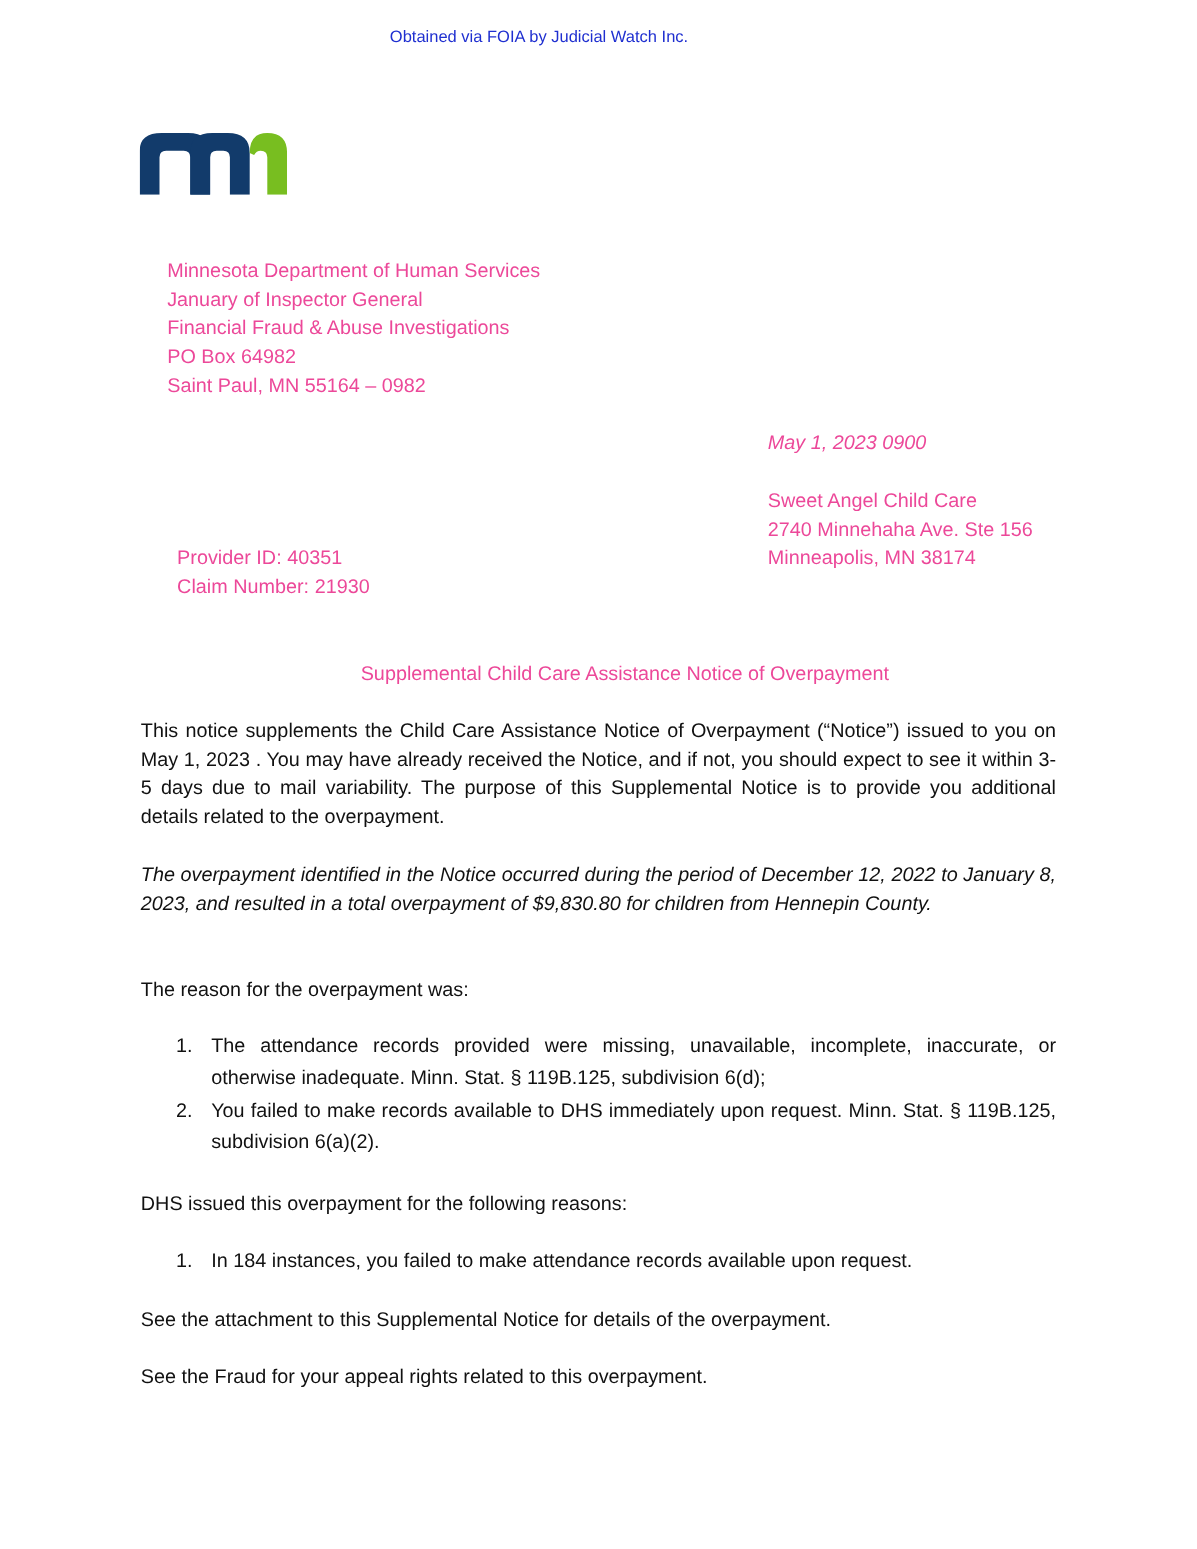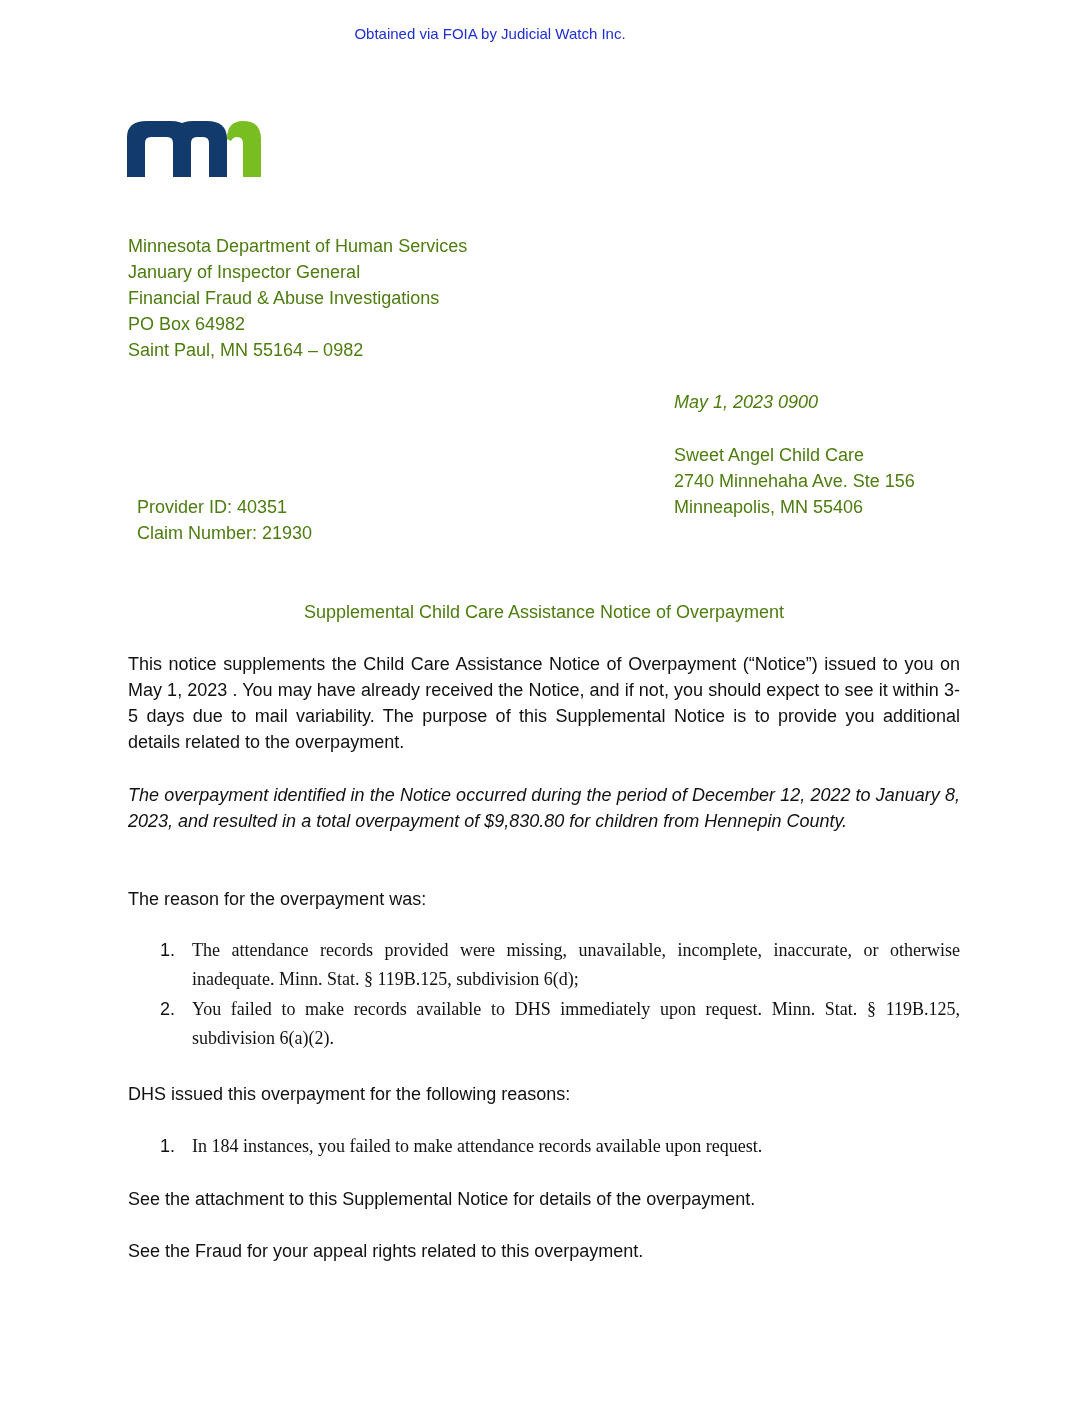--- a/index.html
+++ b/index.html
@@ -10,28 +10,28 @@
     .watermark {
       position: absolute; top: 25px; left: 0; width: 980px; text-align: center;
       font-family: "Liberation Sans", sans-serif; font-size: 15px; color: #1f2fd0;
     }
     .logo { position: absolute; left: 127px; top: 117px; height: 62px; display: flex; align-items: center; }
     .logo svg { display: block; }
     .logo-text {
       margin-left: 20px; font-family: "DejaVu Sans", sans-serif; font-weight: bold;
       color: #123b6b; font-size: 27px; letter-spacing: 3px; line-height: 30px;
     }
-    .t { position: absolute; font-family: "Liberation Sans", sans-serif; font-size: 18px; line-height: 26px; color: #4d7c0f; white-space: nowrap; }
+    .t { position: absolute; font-family: "Liberation Sans", sans-serif; font-size: 18px; line-height: 26px; color: #ec4899; white-space: nowrap; margin-left: 24px; }
     .para {
       position: absolute; left: 128px; width: 832px; font-family: "Liberation Sans", sans-serif;
       font-size: 18px; line-height: 26px; text-align: justify; color: #111; margin: 0;
     }
     .li { position: absolute; left: 160px; width: 800px; font-size: 18px; line-height: 29px; text-align: justify; color:#111; font-family: "Liberation Sans", sans-serif; }
     .li .num { position: absolute; left: 0; top: 0; }
-    .li .txt { display: block; margin-left: 32px; font-family: Liberation Serif, serif; }
+    .li .txt { display: block; margin-left: 32px; }
   </style>
 </head>
 <body>
 
 <div class="watermark">Obtained via FOIA by Judicial Watch Inc.</div>
 
 <div class="logo">
   <svg width="134" height="58" viewBox="0 0 134 58">
 
     <path d="M0 58 V18 Q0 2 20 2 H44 Q64 2 64 20 V58 H46 V24 Q46 18 40 18 H24 Q18 18 18 24 V58 Z" fill="#123b6b"></path>
@@ -47,21 +47,21 @@
   <div class="t" style="left:128px; top:285px;">Financial Fraud &amp; Abuse Investigations</div>
   <div class="t" style="left:128px; top:311px;">PO Box 64982</div>
   <div class="t" style="left:128px; top:337px;">Saint Paul, MN 55164 – 0982</div>
 </div>
 
 <div class="t" style="left:674px; top:389px;font-style:italic;">May 1, 2023  0900</div>
 
 <div>
   <div class="t" style="left:674px; top:442px;">Sweet Angel Child Care</div>
   <div class="t" style="left:674px; top:468px;">2740 Minnehaha Ave. Ste 156</div>
-  <div class="t" style="left:674px; top:494px;">Minneapolis, MN 55406</div>
+  <div class="t" style="left:674px; top:494px;">Minneapolis, MN 38174</div>
 </div>
 
 <div>
   <div class="t" style="left:137px; top:494px;">Provider ID:  40351</div>
   <div class="t" style="left:137px; top:520px;">Claim Number:  21930</div>
 </div>
 
 <div class="t" style="left:0; width:1088px; text-align:center; top:599px;">Supplemental Child Care Assistance Notice of Overpayment</div>
 
 <p class="para" style="top:651px;">This notice supplements the Child Care Assistance Notice of Overpayment (“Notice”) issued to you on May 1, 2023 .  You may have already received the Notice, and if not, you should expect to see it within 3-5 days due to mail variability.  The purpose of this Supplemental Notice is to provide you additional details related to the overpayment.</p>

